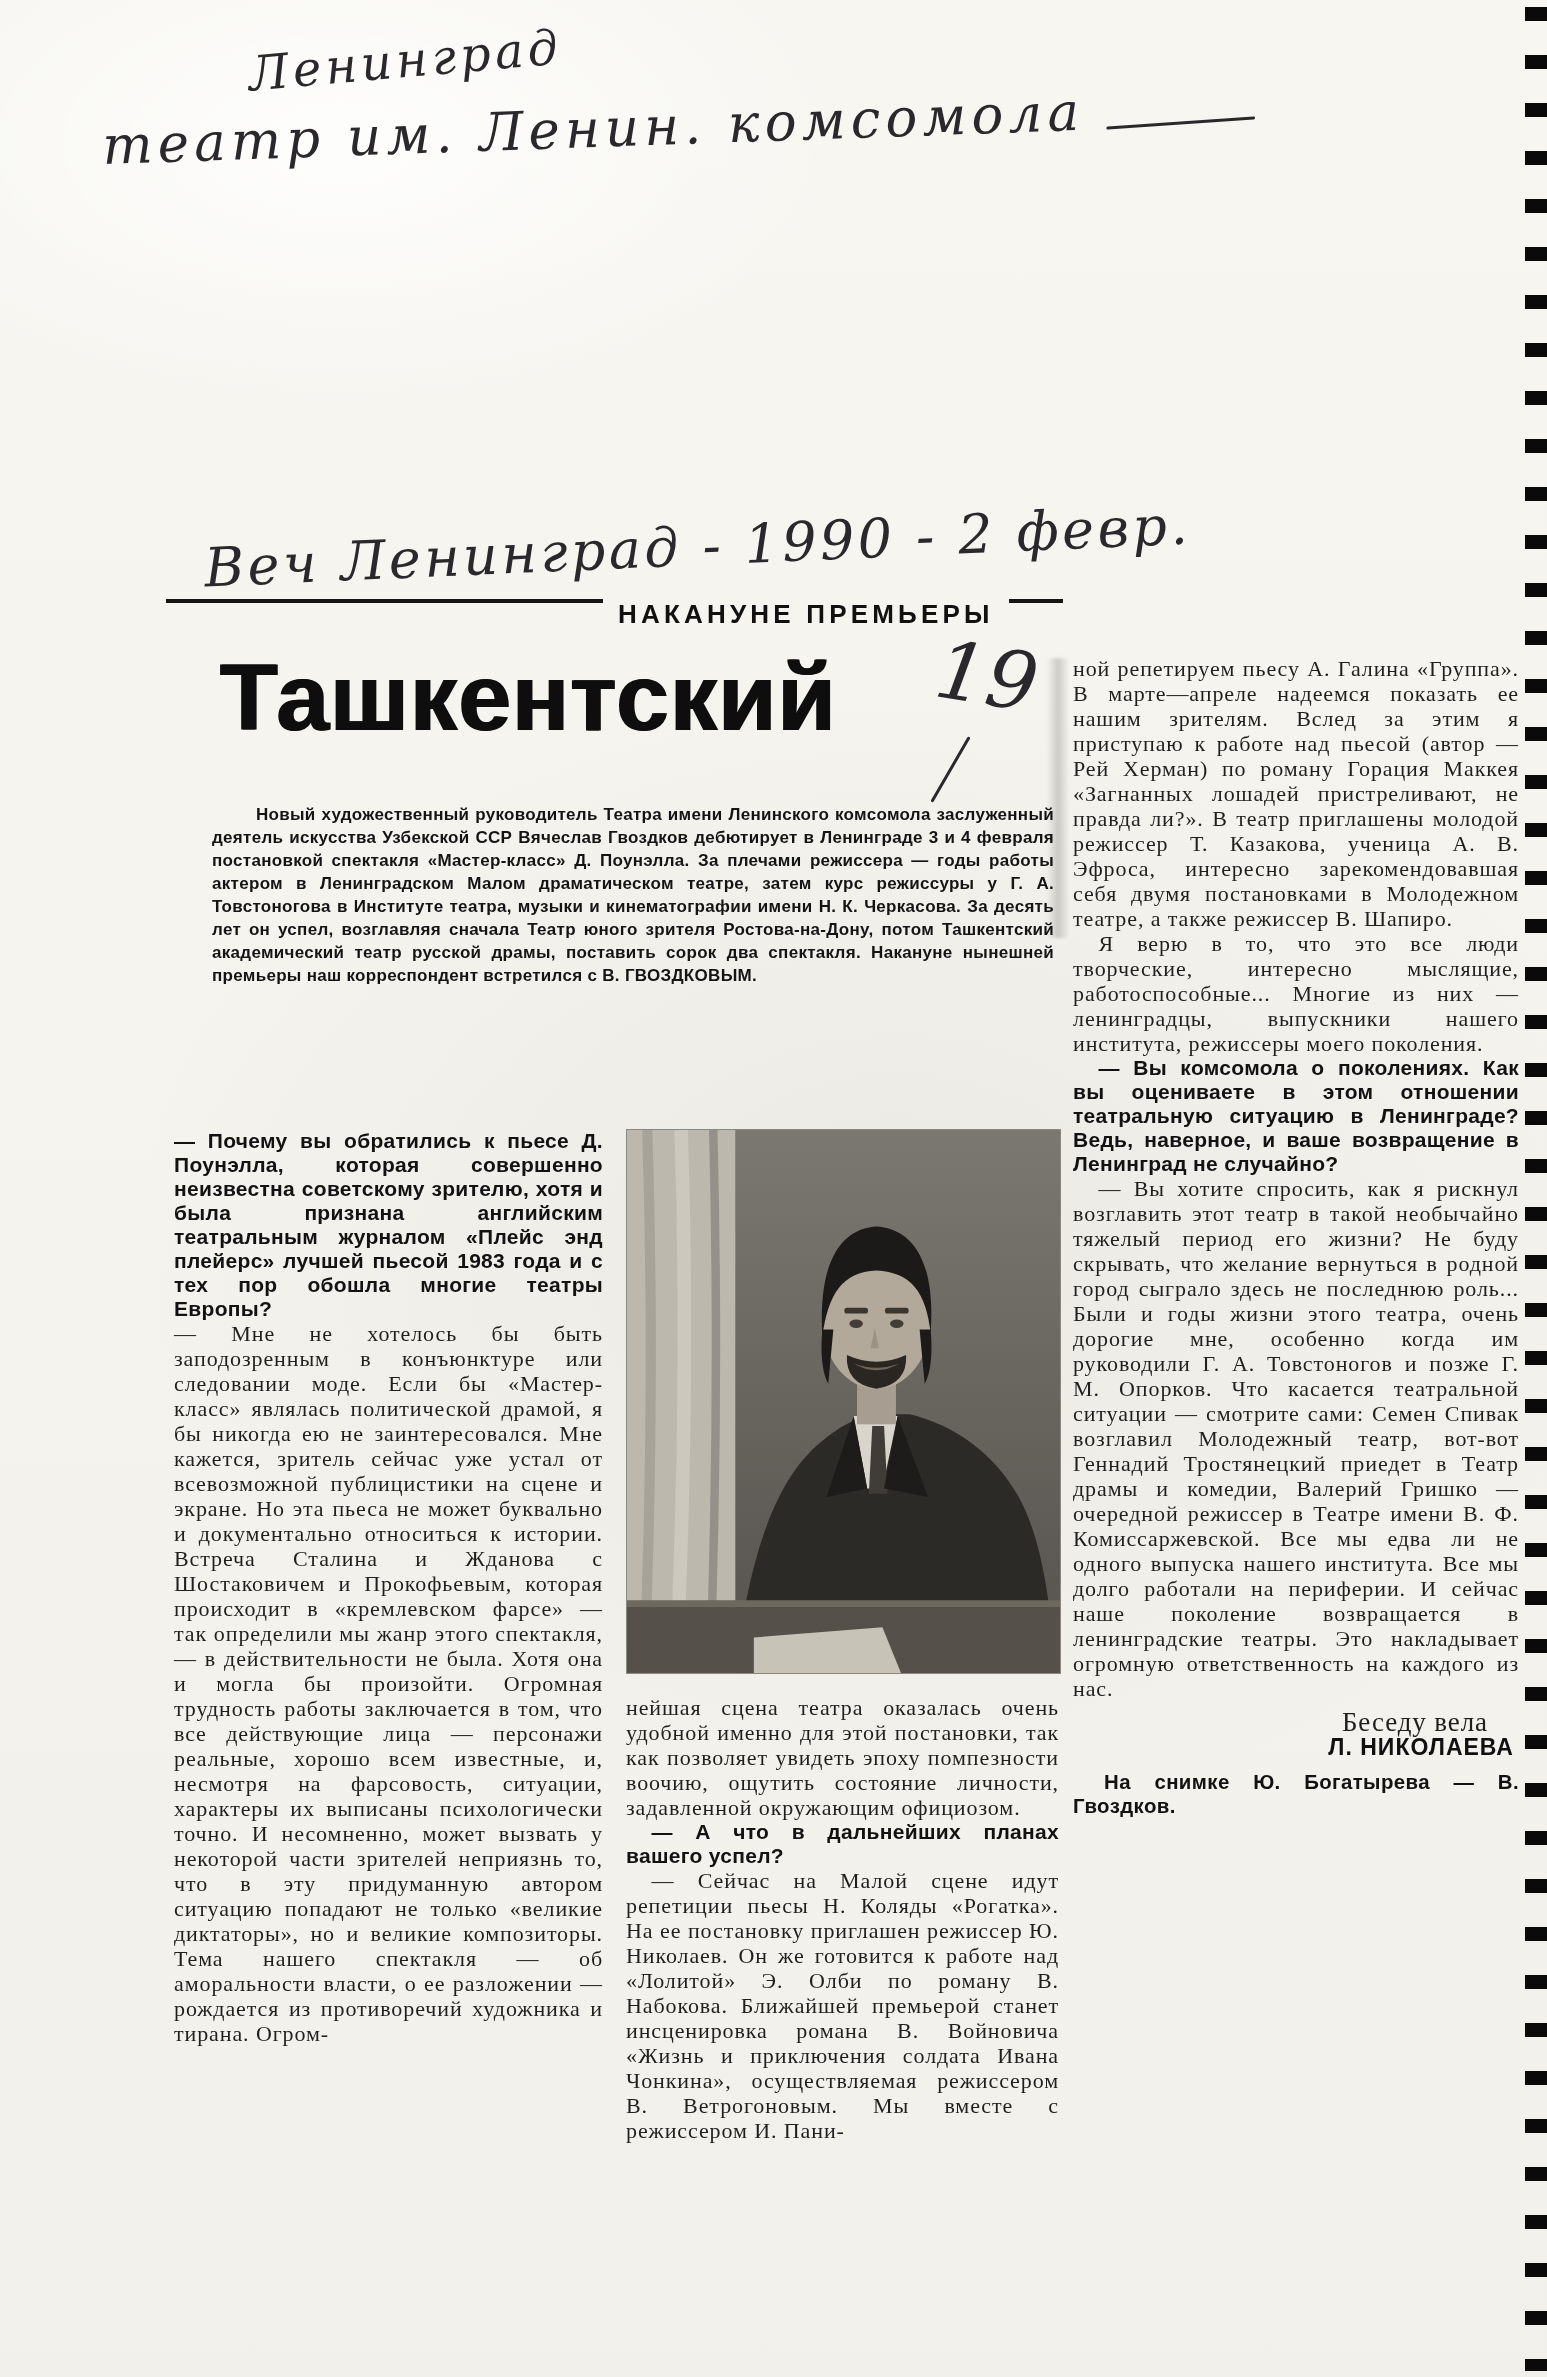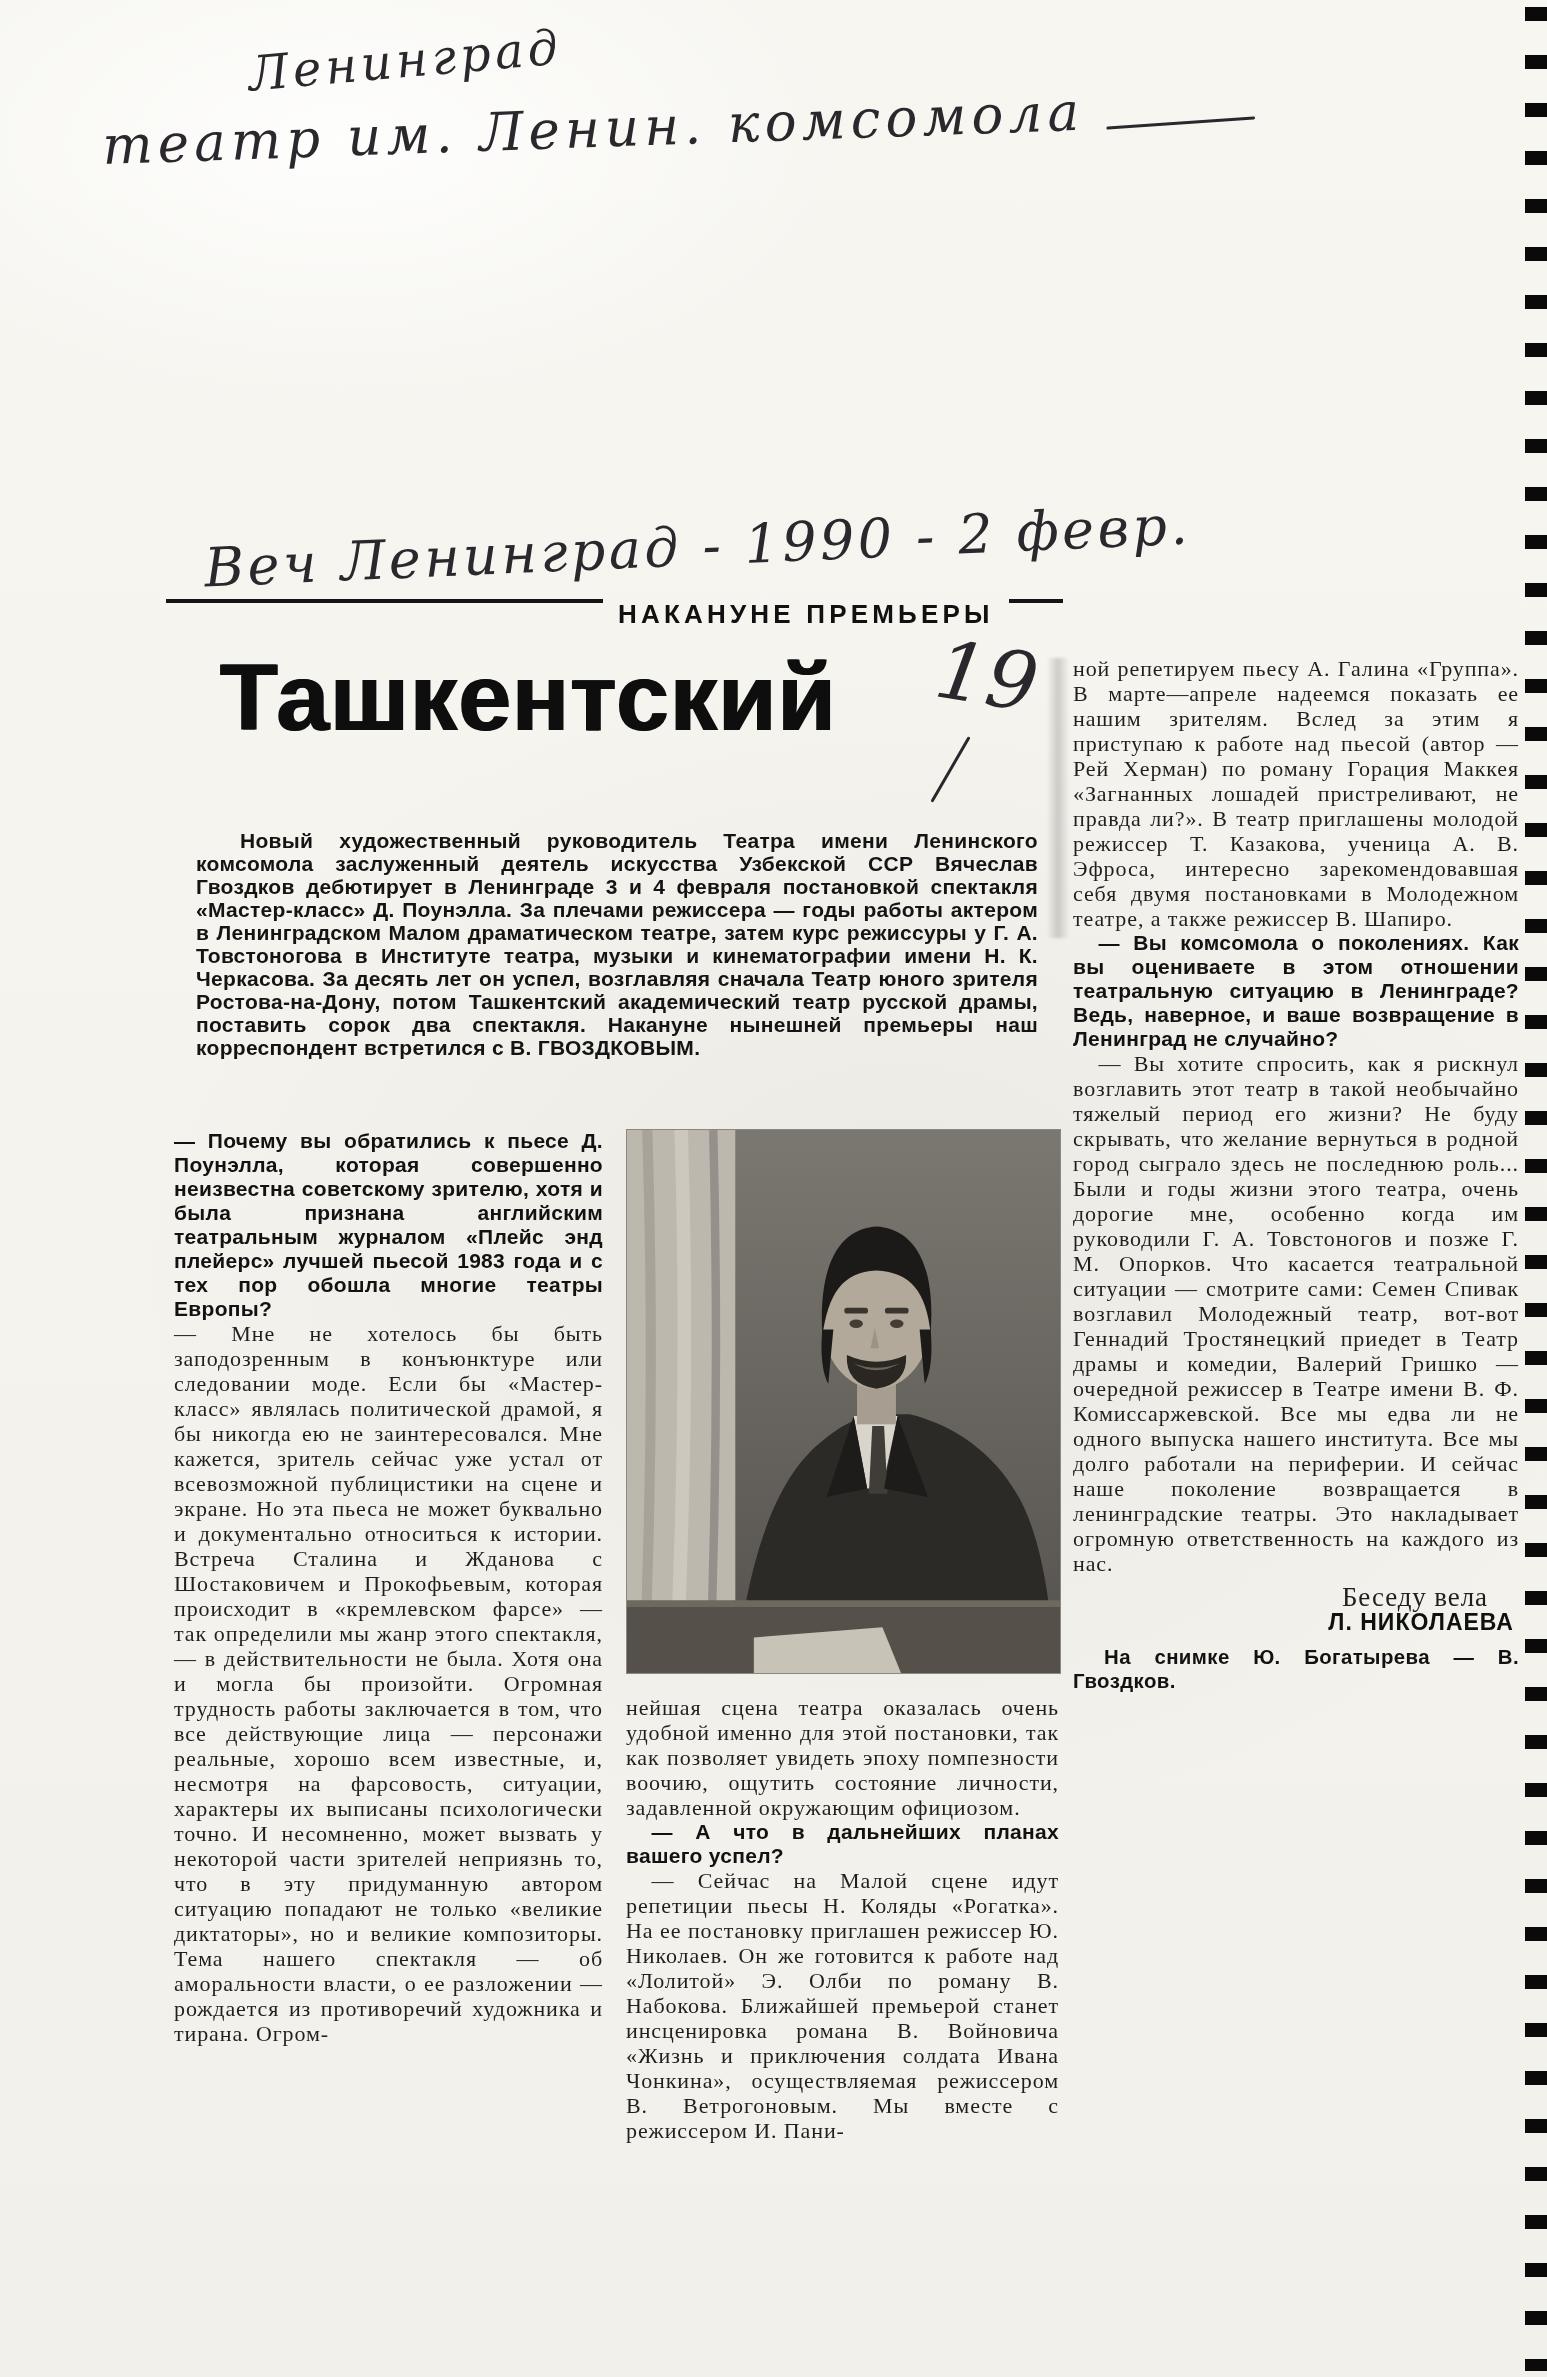--- a/index.html
+++ b/index.html
@@ -38,23 +38,23 @@
   .rubric-rule.right{flex:0 0 54px}
   .rubric-text{font-family:"Liberation Sans",sans-serif;font-weight:700;font-size:26px;letter-spacing:4.2px;color:#111;white-space:nowrap}
   
   .title{
     position:absolute;left:219px;top:650px;
     font-family:"Liberation Sans",sans-serif;font-weight:700;font-size:95px;line-height:1;
     letter-spacing:0.8px;color:#0e0e0e;text-shadow:1.7px 0 0 #0e0e0e;
   }
   
   .lead{
-    position:absolute;left:196px;top:803px;width:842px;
-    font-family:"Liberation Sans",sans-serif;font-weight:700;font-size:21px;line-height:23px;
-    letter-spacing:0.3px;color:#141414;text-align:justify;text-indent:44px;margin-top:26px;
+    position:absolute;left:212px;top:803px;width:842px;
+    font-family:"Liberation Sans",sans-serif;font-weight:700;font-size:17px;line-height:23px;
+    letter-spacing:0.3px;color:#141414;text-align:justify;text-indent:44px;
   }
   
   .col{position:absolute;text-align:justify;font-size:22px;line-height:25px;letter-spacing:0.9px;color:#201f1d}
   .col p{text-indent:25.5px}
   .col p.nop{text-indent:0}
   .col p.q{
     font-family:"Liberation Sans",sans-serif;font-weight:700;font-size:21px;
     letter-spacing:0.3px;line-height:24px;color:#121212;
   }
   .col1{left:174px;top:1129px;width:429px}
@@ -168,20 +168,21 @@
   </div>
 
   <div class="col col2">
     <p class="a nop">нейшая сцена театра оказалась очень удобной именно для этой постановки, так как позволяет увидеть эпоху помпезности воочию, ощутить состояние личности, задавленной окружающим официозом.</p>
     <p class="q">— А что в дальнейших планах вашего успел?</p>
     <p class="a">— Сейчас на Малой сцене идут репетиции пьесы Н. Коляды «Рогатка». На ее постановку приглашен режиссер Ю. Николаев. Он же готовится к работе над «Лолитой» Э. Олби по роману В. Набокова. Ближайшей премьерой станет инсценировка романа В. Войновича «Жизнь и приключения солдата Ивана Чонкина», осуществляемая режиссером В. Ветрогоновым. Мы вместе с режиссером И. Пани-</p>
   </div>
 
   <div class="col col3">
     <p class="a nop">ной репетируем пьесу А. Галина «Группа». В марте—апреле надеемся показать ее нашим зрителям. Вслед за этим я приступаю к работе над пьесой (автор — Рей Херман) по роману Горация Маккея «Загнанных лошадей пристреливают, не правда ли?». В театр приглашены молодой режиссер Т. Казакова, ученица А. В. Эфроса, интересно зарекомендовавшая себя двумя постановками в Молодежном театре, а также режиссер В. Шапиро.</p>
+    <p class="a">Я верю в то, что это все люди творческие, интересно мыслящие, работоспособные... Многие из них — ленинградцы, выпускники нашего института, режиссеры моего поколения.</p>
     <p class="q">— Вы комсомола о поколениях. Как вы оцениваете в этом отношении театральную ситуацию в Ленинграде? Ведь, наверное, и ваше возвращение в Ленинград не случайно?</p>
     <p class="a">— Вы хотите спросить, как я рискнул возглавить этот театр в такой необычайно тяжелый период его жизни? Не буду скрывать, что желание вернуться в родной город сыграло здесь не последнюю роль... Были и годы жизни этого театра, очень дорогие мне, особенно когда им руководили Г. А. Товстоногов и позже Г. М. Опорков. Что касается театральной ситуации — смотрите сами: Семен Спивак возглавил Молодежный театр, вот-вот Геннадий Тростянецкий приедет в Театр драмы и комедии, Валерий Гришко — очередной режиссер в Театре имени В. Ф. Комиссаржевской. Все мы едва ли не одного выпуска нашего института. Все мы долго работали на периферии. И сейчас наше поколение возвращается в ленинградские театры. Это накладывает огромную ответственность на каждого из нас.</p>
     <p class="byline-role">Беседу вела</p>
     <p class="byline-name">Л. НИКОЛАЕВА</p>
     <p class="credit">На снимке Ю. Богатырева — В. Гвоздков.</p>
   </div>
 
 </div>
 
 

